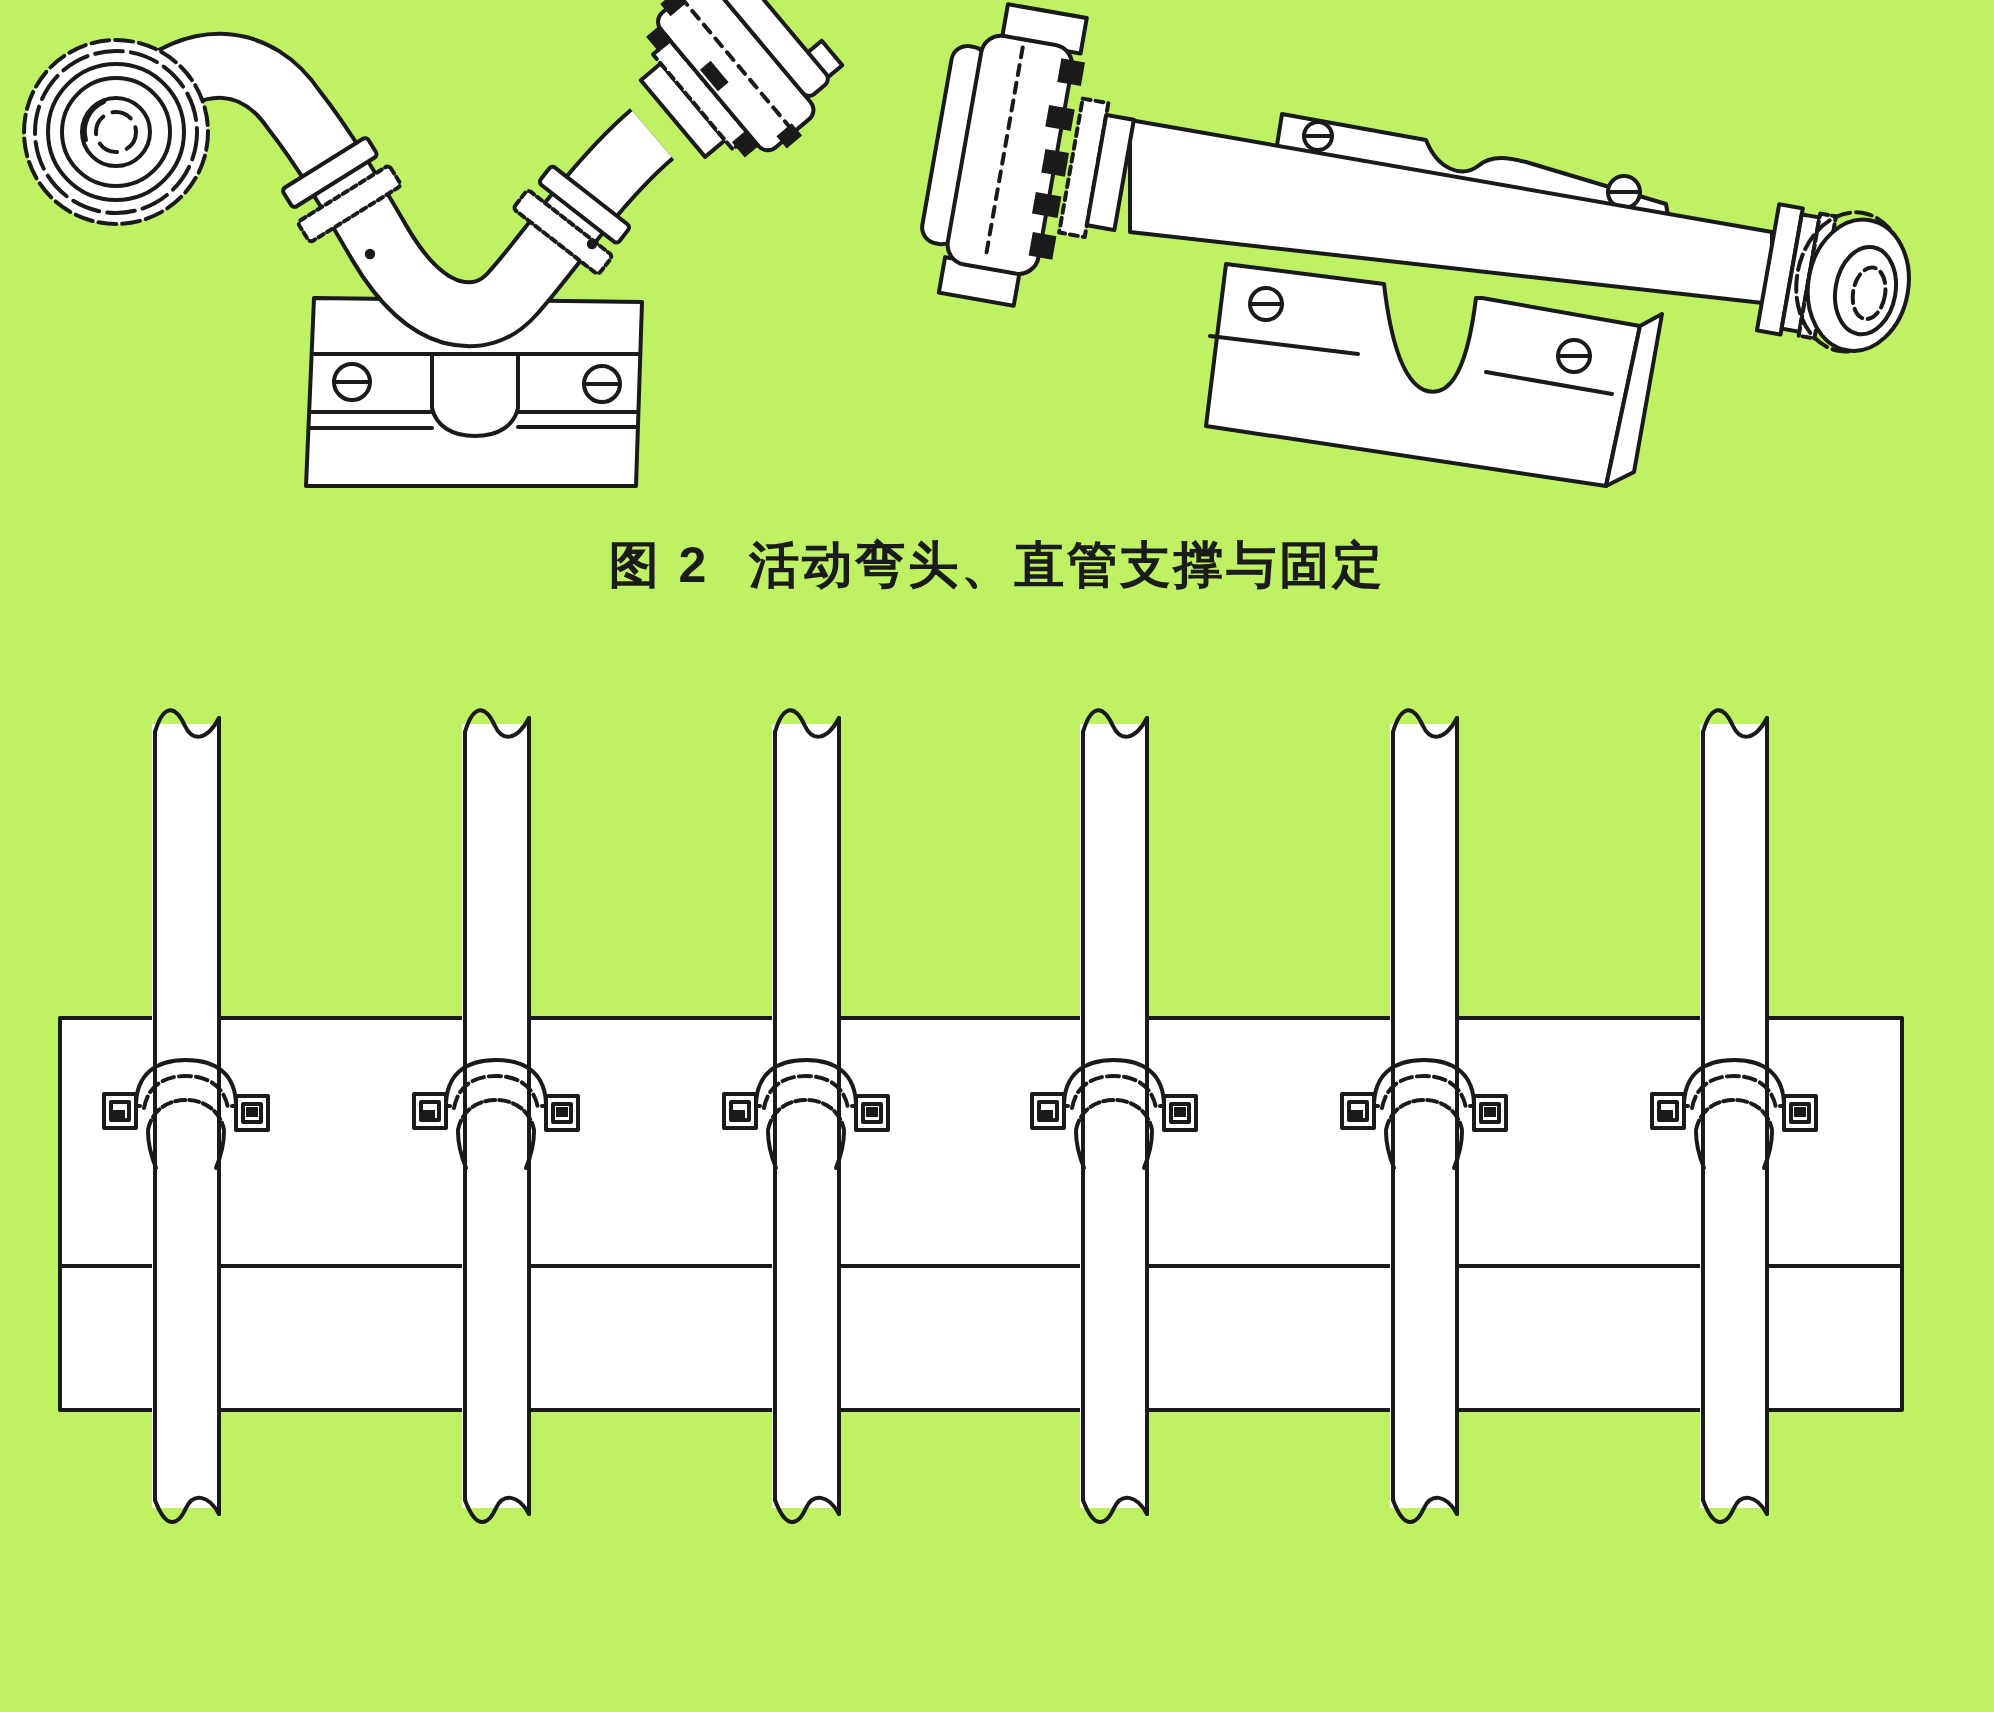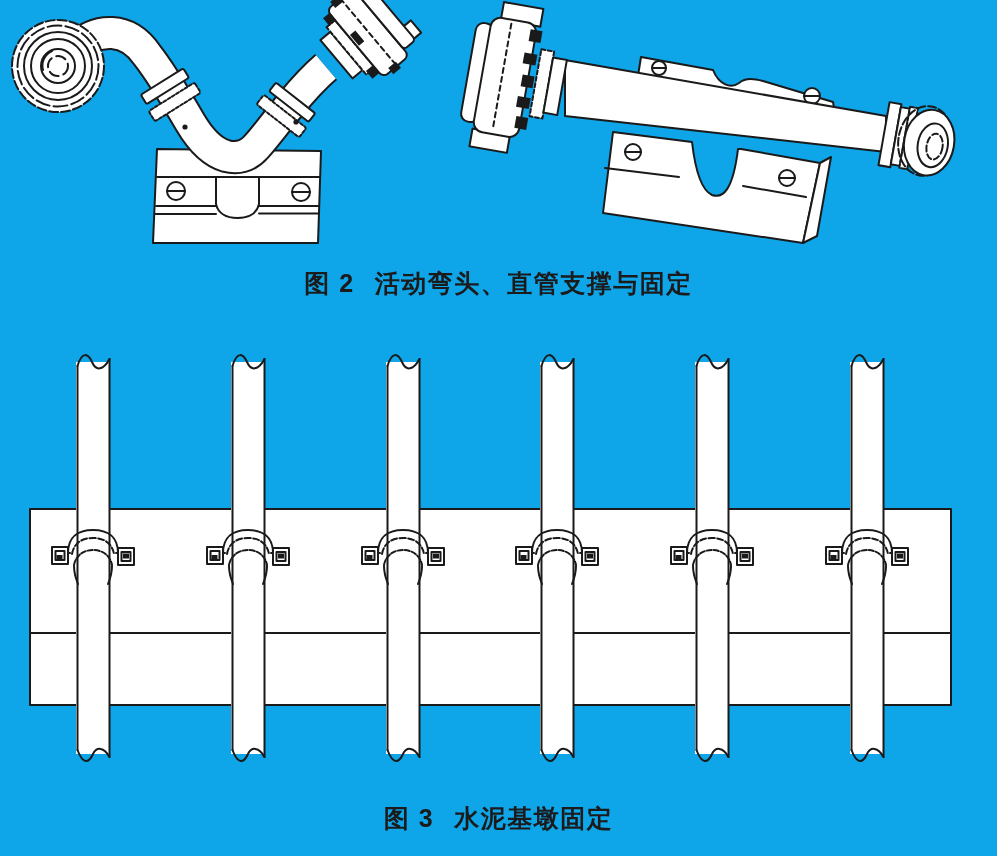--- a/index.html
+++ b/index.html
@@ -1,16 +1,16 @@
 <!DOCTYPE html>
 <html><head>
 <meta charset="utf-8">
 <style>
   html,body{margin:0;padding:0;background:#ffffff;}
-  .page{position:relative;width:997px;height:856px;background:#0ea5e9;overflow:hidden;
+  .page{position:relative;width:997px;height:856px;background:#bef264;overflow:hidden;
         font-family:"Liberation Sans","DejaVu Sans",sans-serif;}
   .fig{position:absolute;left:0;display:block;}
   #fig2-svg{top:0;}
   #fig3-svg{top:330px;}
   .caption{position:absolute;left:0;width:997px;text-align:center;color:#1b1b1b;
            font-weight:bold;font-size:25px;line-height:30px;letter-spacing:1.5px;}
   #cap-fig2{top:268px;}
   #cap-fig3{top:803px;}
   .cap-text{margin-left:20px;}
   
@@ -186,17 +186,14 @@
     <g id="pipes-layer">
         <use href="#pipe-assembly" xlink:href="#pipe-assembly" transform="translate(0,0)"></use>
         <use href="#pipe-assembly" xlink:href="#pipe-assembly" transform="translate(155,0)"></use>
         <use href="#pipe-assembly" xlink:href="#pipe-assembly" transform="translate(310,0)"></use>
         <use href="#pipe-assembly" xlink:href="#pipe-assembly" transform="translate(464,0)"></use>
         <use href="#pipe-assembly" xlink:href="#pipe-assembly" transform="translate(619,0)"></use>
         <use href="#pipe-assembly" xlink:href="#pipe-assembly" transform="translate(774,0)"></use>
       </g>
   </svg>
 
-  <div class="caption" id="cap-fig3">
-    <span>图 3</span><span class="cap-text">水泥基墩固定</span>
-  </div>
 
 </div>
 
 </body></html>

